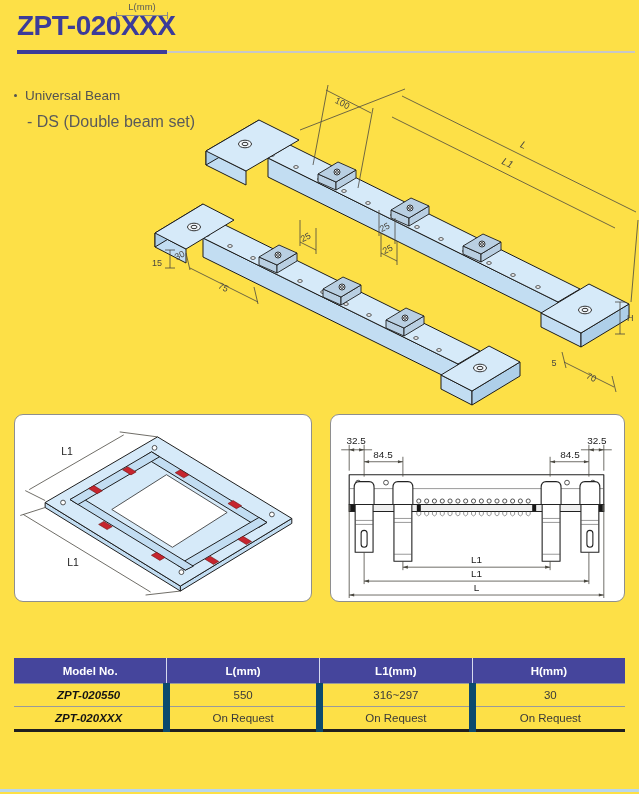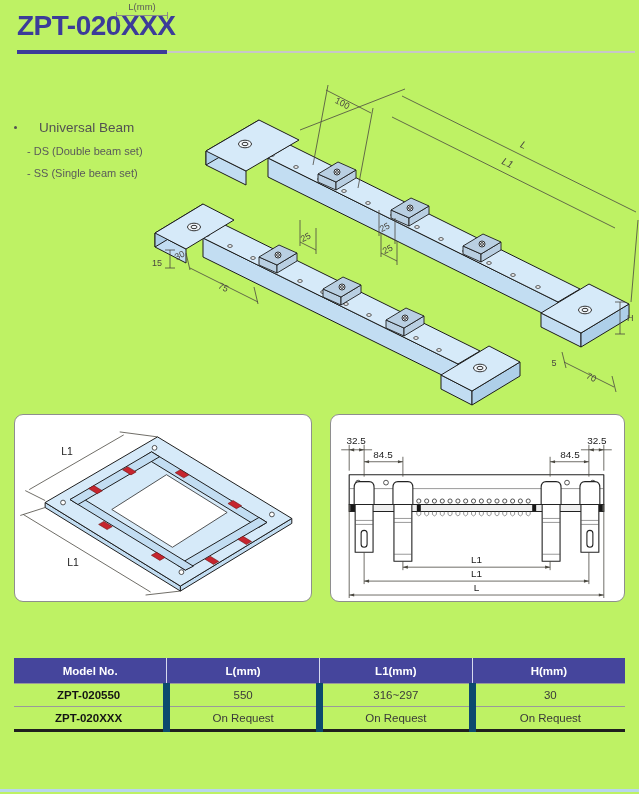--- a/index.html
+++ b/index.html
@@ -1,34 +1,34 @@
 <!DOCTYPE html>
 <html style="--accent: #3c3c99; --table-header-bg: #45459c; --drawing-fill: #d6eaf9; --drawing-fill-dark: #c2ddf2; --drawing-fill-darker: #aecfe9; --clamp-fill: #b9cfe2; --red: #c6252e; --footer-line: #b9d7ec; --dim-text: #4a4840;"><head>
 <meta charset="utf-8">
 <style>
   html,body{margin:0;padding:0;background:#fff;}
-  #page{position:relative;width:639px;height:794px;background:#bef264;overflow:hidden;
+  #page{position:relative;width:639px;height:794px;background:#fde047;overflow:hidden;
         font-family:"Liberation Sans",sans-serif;}
 
   
   .lmm{position:absolute;left:116px;top:1px;width:52px;text-align:center;}
   .lmm-label{font-size:9.5px;color:#5a5a5a;display:block;}
   .lmm-bracket{position:relative;display:block;width:50px;height:7px;margin:0 auto;
       border-left:1px solid #8a8a8a;border-right:1px solid #8a8a8a;}
   .lmm-bracket::before{content:'';position:absolute;left:0;right:0;top:3px;border-top:1px solid #8a8a8a;}
   h1.title{position:absolute;left:17px;top:10px;margin:0;font-size:28px;font-weight:800;
       letter-spacing:-0.5px;color:var(--accent,#3c3c99);}
   .rule-accent{position:absolute;left:17px;top:50px;width:150px;height:4px;background:var(--accent,#3c3c99);}
   .rule-gray{position:absolute;left:167px;top:51px;right:4px;height:2px;background:#c7c7c7;}
 
   
   .features{position:absolute;left:14px;top:88px;width:220px;}
-  .feat-head{font-size:13.5px;color:#525252;display:flex;align-items:center;gap:22px;margin-top:32px;}
+  .feat-head{font-size:13.5px;color:#525252;display:flex;align-items:center;gap:8px;}
   .feat-bullet{width:3px;height:3px;border-radius:50%;background:#525252;display:inline-block;flex:none;}
-  .feat-item{font-size:11px;color:#5a5a5a;margin:10px 0 0 13px;}
+  .feat-item{font-size:16px;color:#5a5a5a;margin:10px 0 0 13px;}
 
   
   .draw-main{position:absolute;left:150px;top:70px;width:489px;height:340px;}
   .box{position:absolute;top:414px;height:188px;border:1.5px solid #8e8e8e;border-radius:9px;background:#fff;box-sizing:border-box;}
   .box-left{left:14px;width:298px;}
   .box-right{left:330px;width:295px;}
 
   svg{display:block;}
   svg text{font-family:"Liberation Sans",sans-serif;fill:var(--dim-text,#4a4840);font-size:9px;}
   .blue-top{fill:var(--drawing-fill,#d6eaf9);stroke:#1d1d1d;stroke-width:1;stroke-linejoin:round;}
@@ -45,21 +45,21 @@
   .redpad{fill:var(--red,#c6252e);stroke:#701111;stroke-width:0.6;}
 
   
   .dtable{position:absolute;left:14px;top:658px;width:611px;border-collapse:collapse;
       font-size:11.5px;border-bottom:3px solid #1f1f1f;table-layout:fixed;}
   .dtable th{background:var(--table-header-bg,#45459c);color:#fff;font-weight:bold;height:23px;
       border-left:1px solid #d6d9ee;margin-left:33px;}
   .dtable th:first-child{border-left:none;}
   .dtable td{height:20px;text-align:center;color:#3a3a3a;border-top:1px solid #9a9a9a;
       border-left:7px solid #0c4a6e;}
-  .dtable td:first-child{border-left:none;font-weight:bold;color:#141414;}
+  .dtable td:first-child{border-left:none;font-weight:bold;color:#141414;font-style:italic;}
 
   .footer-line{position:absolute;left:0;right:0;top:789px;height:3px;background:var(--footer-line,#b9d7ec);}
 </style>
 </head>
 <body>
 
 <div id="page">
 
   <div class="lmm">
     <span class="lmm-label">L(mm)</span>
@@ -69,21 +69,20 @@
   <h1 class="title">ZPT-020XXX</h1>
   <div class="rule-accent"></div>
   <div class="rule-gray"></div>
 
   <div class="features">
     <div class="feat-head">
       <span class="feat-bullet"></span>
       <span>Universal Beam</span>
     </div>
     <div class="feat-item">- DS (Double beam set)</div>
-    <div class="feat-item">- SS (Single beam set)</div>
   </div>
 
   <svg class="draw-main" viewBox="0 0 489 340" width="489" height="340">
 
     <g>
       <polygon class="blue-front" points="118,88 408,232 408,251 118,107"></polygon>
       <polygon class="blue-end" points="430,219 408,232 408,251 430,238"></polygon>
       <polygon class="blue-top" points="140,75 430,219 408,232 118,88"></polygon>
     </g>
 

